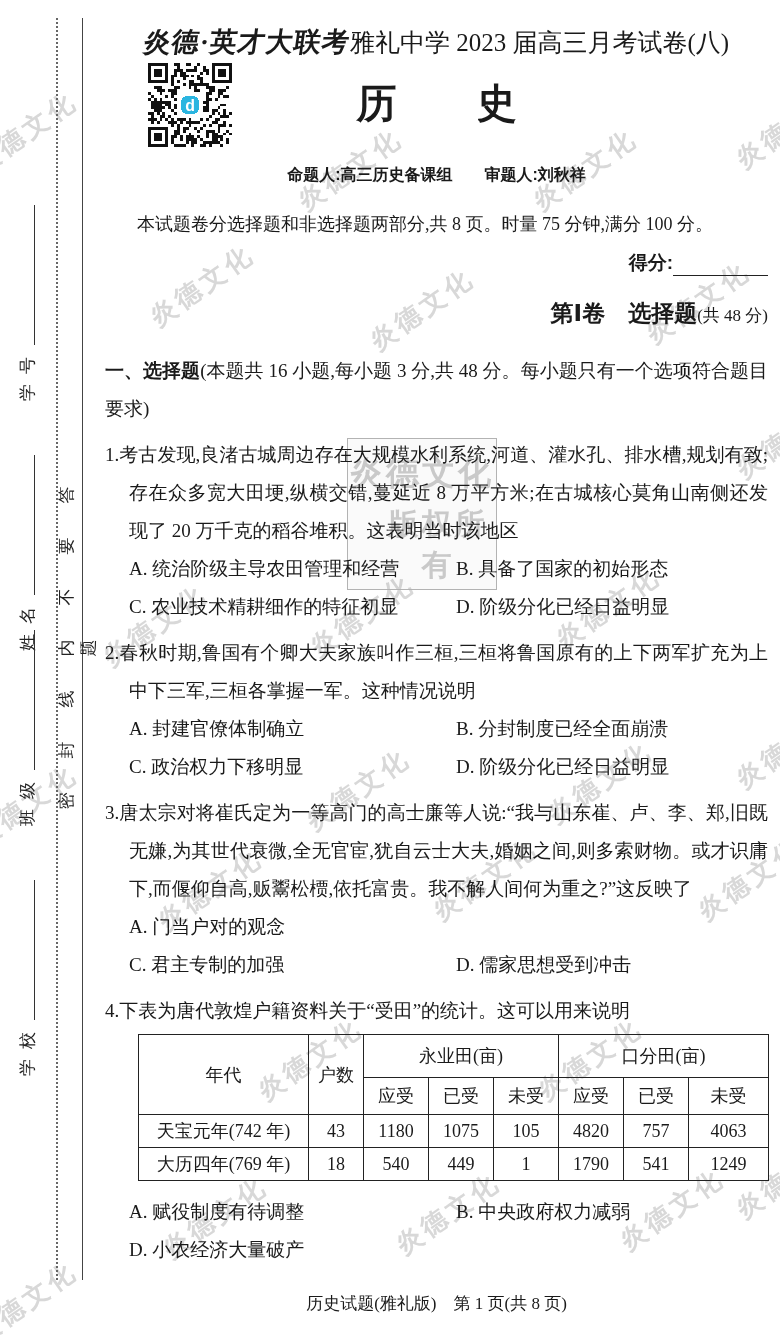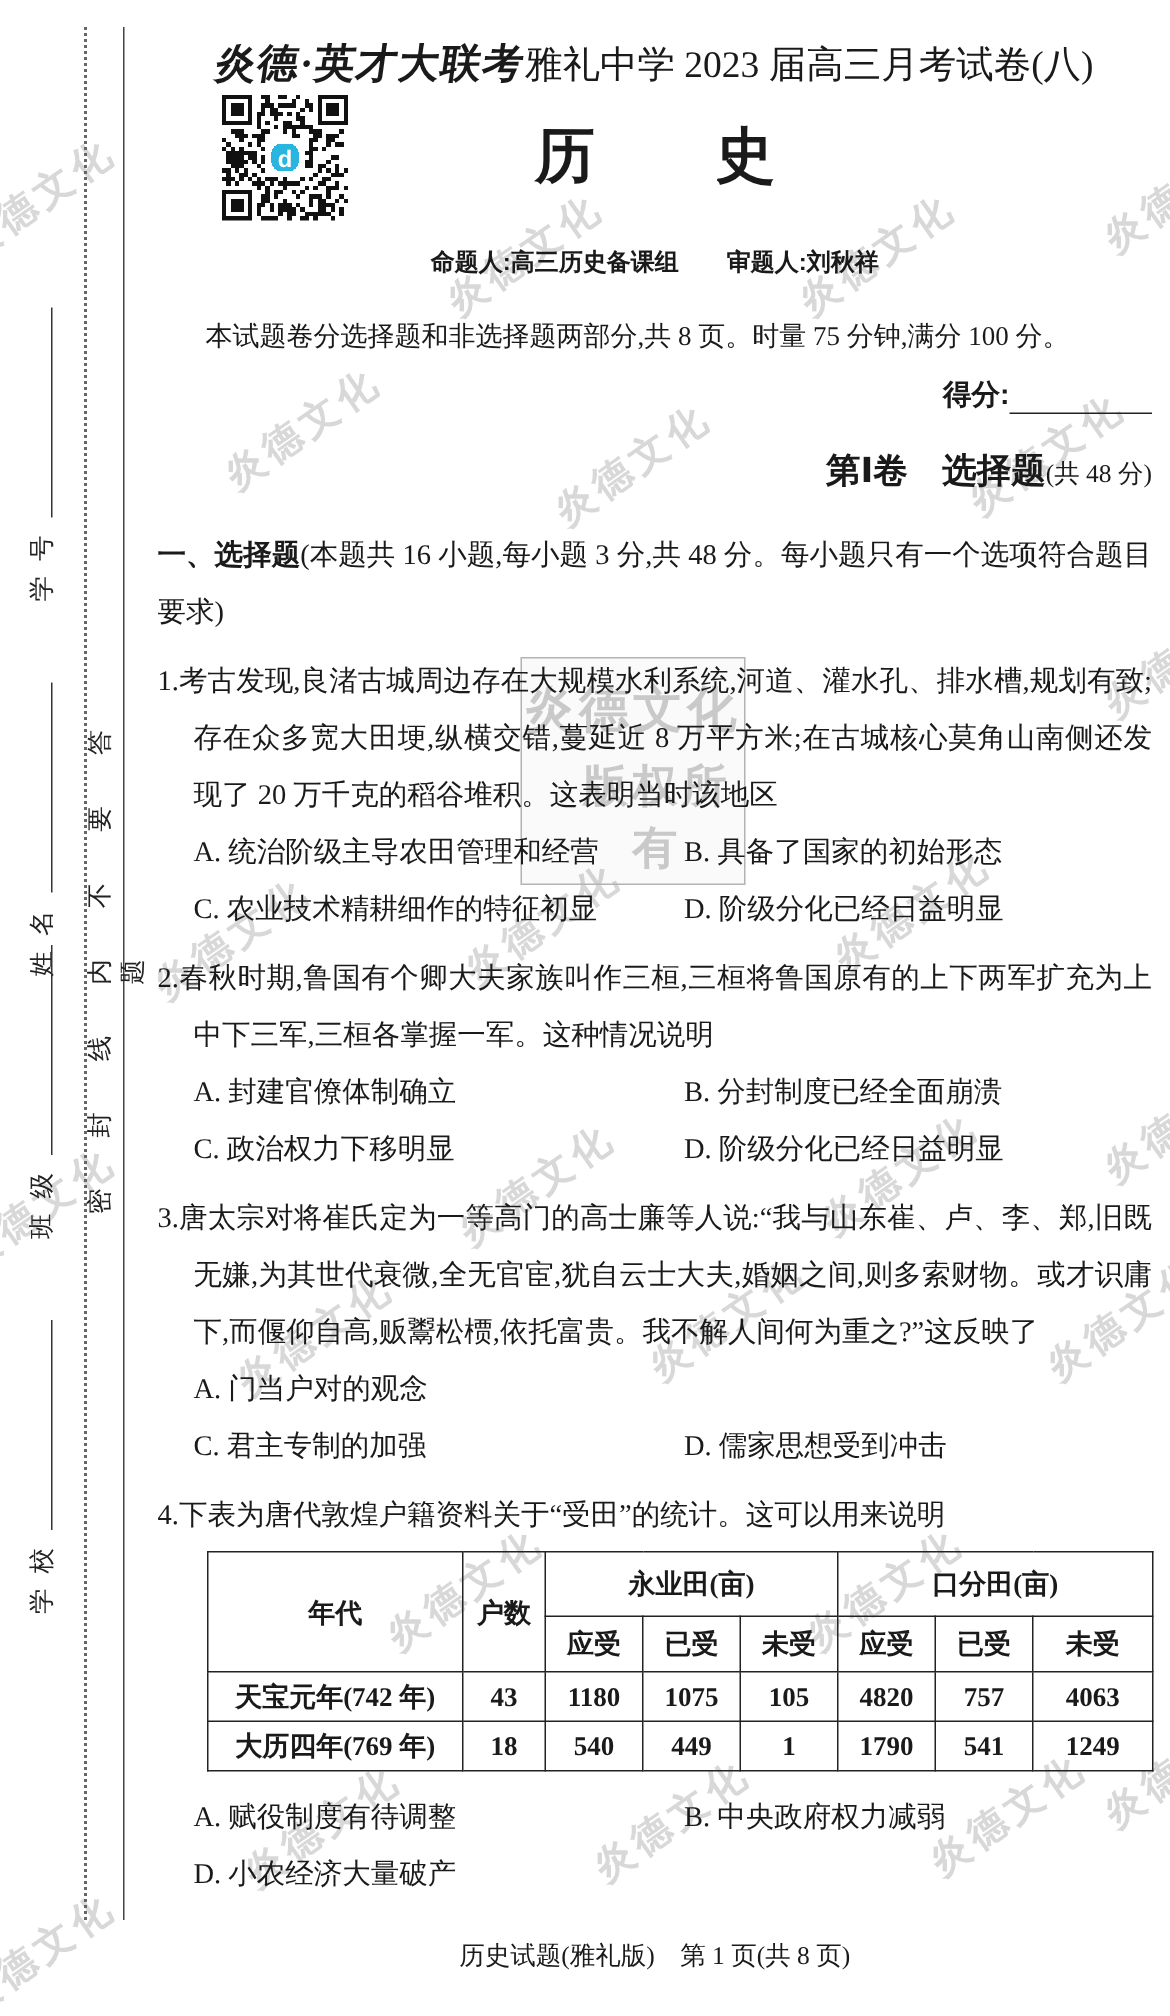--- a/index.html
+++ b/index.html
@@ -42,21 +42,21 @@
   .qflow p{margin:0;}
   .sec-title{font-weight:bold;font-family:Liberation Serif, serif;}
   .qblock{margin-top:8px;}
   .qblock .qtext{padding-left:24px;text-indent:-24px;}
   .opts{display:flex;padding-left:24px;}
   .opt-l{width:327px;}
   .opt-r{flex:1;}
   
   table.land{border-collapse:collapse;margin:4px 0 12px 33px;table-layout:fixed;width:630px;
              font-size:18px;text-align:center;line-height:normal;}
-  table.land td,table.land th{border:1.5px solid #222;font-weight:bold;padding:0;}
+  table.land td,table.land th{border:1.5px solid #222;font-weight:normal;padding:0;}
   table.land .hr1 td,table.land .hr1 th{height:42px;}
   table.land .hr2 td{height:36px;}
   table.land .dr td{height:32px;margin-left:44px;}
   
   .footer{position:absolute;left:105px;top:1292px;width:663px;text-align:center;font-size:17px;}
 </style>
 </head>
 <body>
 
 <div class="page">

